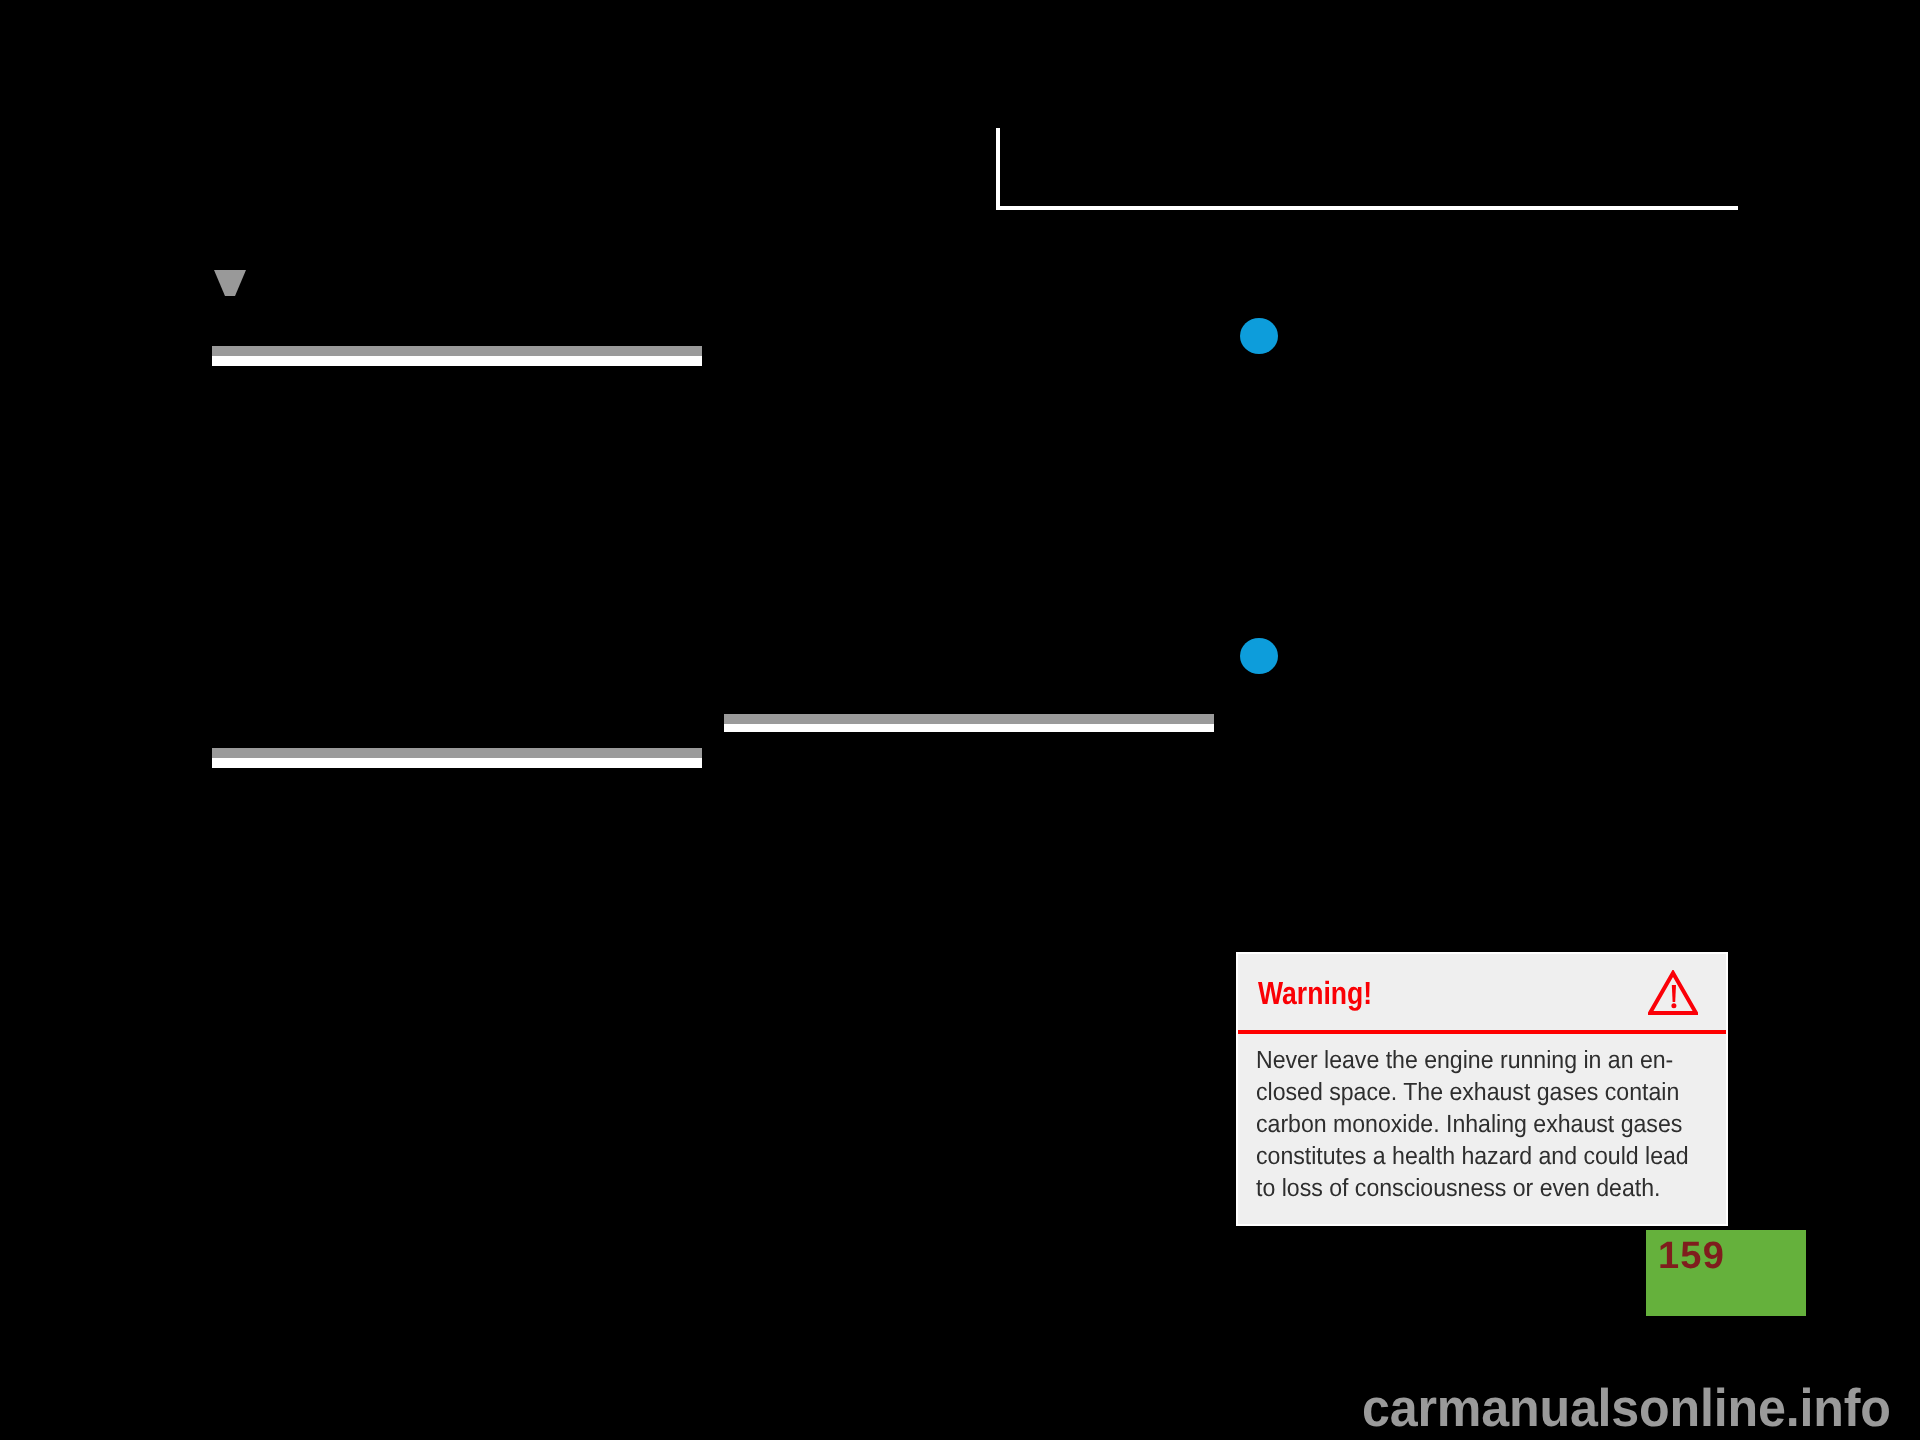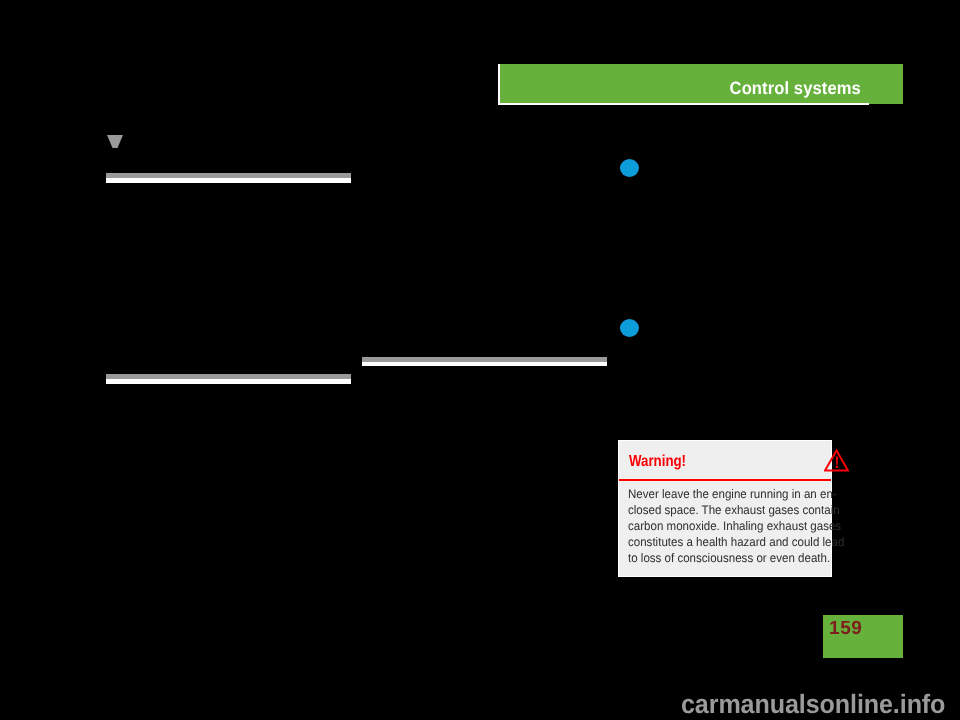--- a/index.html
+++ b/index.html
@@ -88,22 +88,22 @@
     position: absolute;
     width: 19px;
     height: 18px;
     border-radius: 50%;
     background: #0d9ddb;
   }
   
   .warning-box {
     position: absolute;
     left: 618px;
-    top: 440px;
-    width: 214px;
+    top: 476px;
+    width: 246px;
     height: 137px;
     background: #efefef;
     border: 1px solid #ffffff;
     box-sizing: border-box;
   }
   .warning-head {
     position: relative;
     height: 38px;
   }
   .warning-title {
@@ -174,23 +174,20 @@
     transform: scaleX(0.947);
     transform-origin: left top;
     white-space: nowrap;
   }
 </style>
 </head>
 <body>
 
 <div class="page">
 
-  <div class="chapter-header">
-    <div class="chapter-header-title">Control systems</div>
-  </div>
   <div class="chapter-header-edge"></div>
   <div class="chapter-header-rule"></div>
 
   <div class="section-marker">
     <svg width="16" height="13" viewBox="0 0 32 26">
         <polygon points="0,0 32,0 21,26 11,26" fill="#999999"></polygon>
       </svg>
   </div>
 
   <div class="rule" style="left:106px;top:173px;width:245px;">

